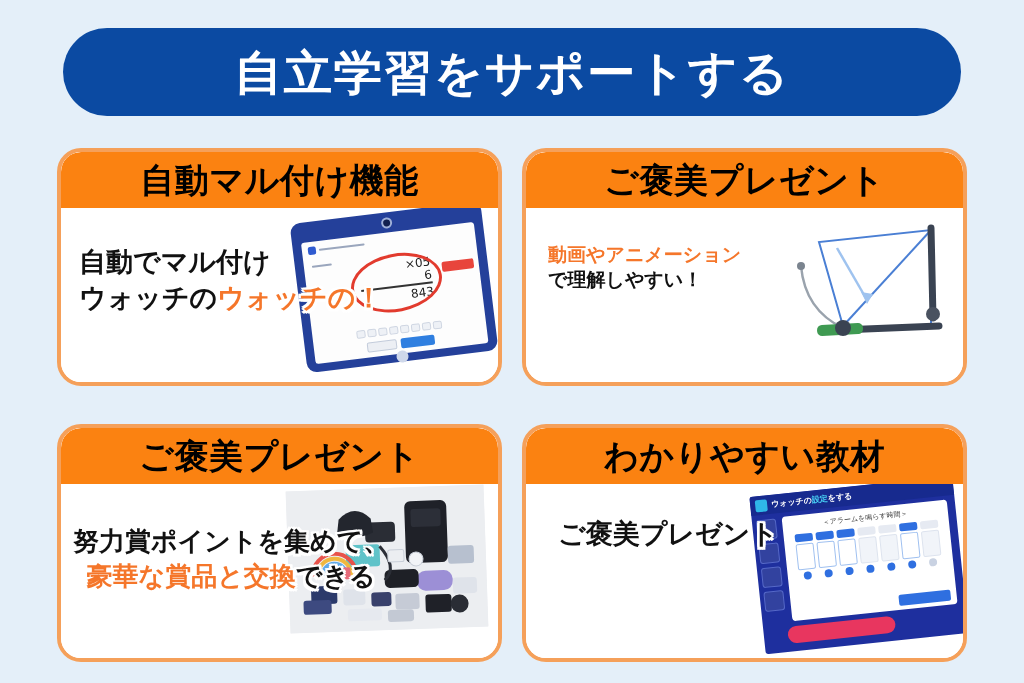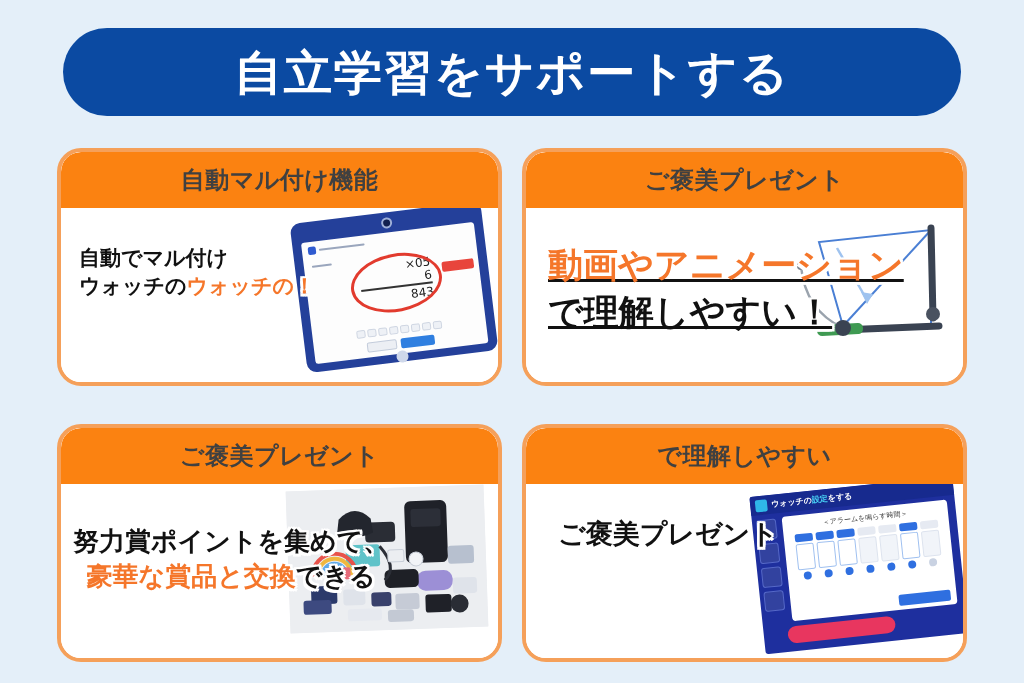--- a/index.html
+++ b/index.html
@@ -64,22 +64,22 @@
     background: #fb8211;
     display: flex;
     align-items: center;
     justify-content: center;
     border-top-left-radius: 20px;
     border-top-right-radius: 20px;
     position: relative;
     z-index: 3;
   }
   .card-header-text {
-    color: #404040;
-    font-size: 24px;
+    color: #000000;
+    font-size: 34px;
     font-weight: 700;
     line-height: 1;
     white-space: nowrap;
     letter-spacing: 0.5px;
   }
 
   .card-body {
     position: relative;
     height: 174px;
     background: #ffffff;
@@ -94,22 +94,22 @@
     white-space: nowrap;
     color: #111111;
     text-shadow:
       -2.5px -2.5px 0 #fff,  2.5px -2.5px 0 #fff,
       -2.5px  2.5px 0 #fff,  2.5px  2.5px 0 #fff,
       -2.5px 0 0 #fff, 2.5px 0 0 #fff,
        0 -2.5px 0 #fff, 0 2.5px 0 #fff;
   }
   .hl { color: #f5762a; }
 
-  .card-1 .card-text { left: 18px; top: 36px; font-size: 21px; }
-  .card-2 .card-text { left: 22px; top: 34px; font-size: 35px; text-decoration: underline; }
+  .card-1 .card-text { left: 18px; top: 36px; font-size: 27px; }
+  .card-2 .card-text { left: 22px; top: 34px; font-size: 19px; }
   .card-3 .card-text { left: 12px; top: 40px; font-size: 26px; text-align: center; }
   .card-4 .card-text { left: 32px; top: 32px; font-size: 27px; }
 
   
   .art {
     position: absolute;
     z-index: 1;
   }
 
   
@@ -452,21 +452,21 @@
         <div>
           <span class="hl">豪華な賞品と交換</span><span>できる</span>
         </div>
       </div>
 
     </div>
   </div>
 
   <div class="card card-4">
     <div class="card-header">
-      <div class="card-header-text">で理解しやすい</div>
+      <div class="card-header-text">わかりやすい教材</div>
     </div>
     <div class="card-body">
 
       <div class="art alarm">
         <div class="a-top">
           <div class="a-logo"></div>
           <div class="a-title"><span>ウォッチの</span><span class="em">設定</span><span>をする</span></div>
         </div>
         <div class="a-side">
           <div class="s-btn"></div>

